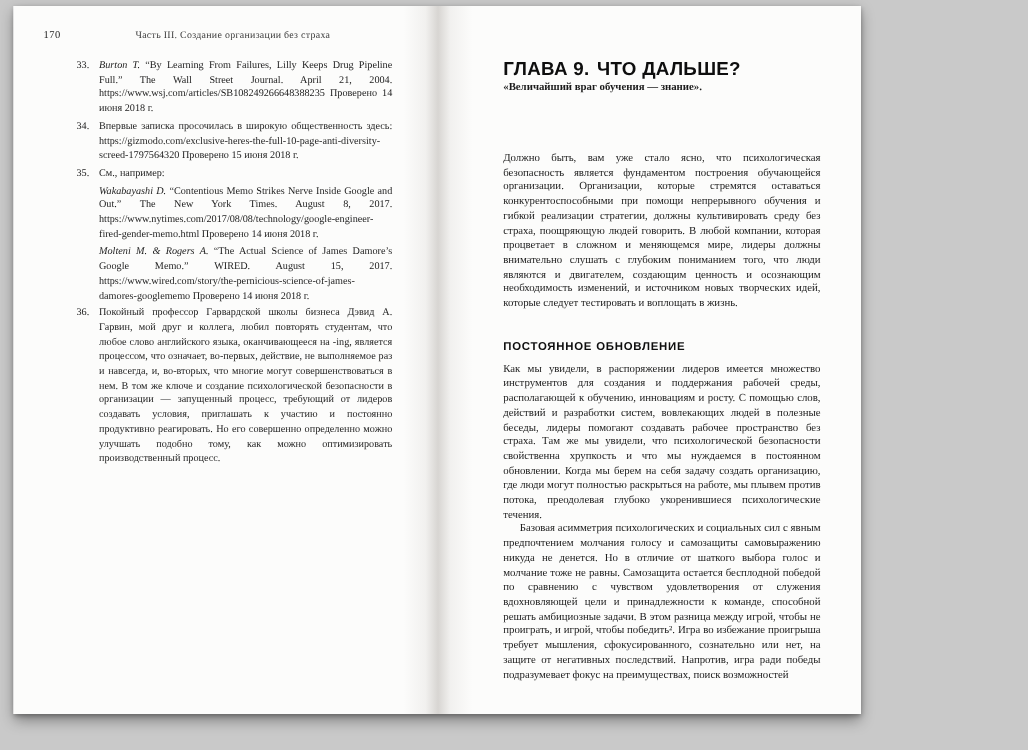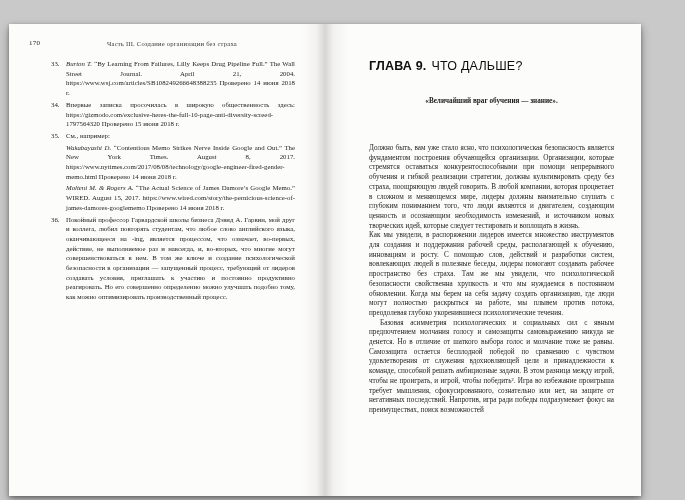--- a/index.html
+++ b/index.html
@@ -5,22 +5,22 @@
   * { margin:0; padding:0; box-sizing:border-box; }
   html,body { width:685px; height:500px; }
   body {
     background:#c9c9c9;
     font-family:"Liberation Serif", serif;
     color:#1b1b1b;
     position:relative;
     overflow:hidden;
   }
   .spread {
-    position:absolute; left:9px; top:24px;
-    width:632px; height:472px;
+    position:absolute; left:9px; top:4px;
+    width:565px; height:472px;
     display:flex;
     background:#fcfcfb;
     box-shadow:0 4px 9px rgba(0,0,0,0.38), 0 1px 3px rgba(0,0,0,0.28);
   }
   .page { position:relative; flex:1 1 50%; background:#fcfcfb; overflow:hidden; }
   .page-left  { padding:14px 30px 14px 42px; }
   .page-right { padding:14px 27px 14px 44px; }
   .gutter {
     position:absolute; top:0; bottom:0; left:50%; width:46px; margin-left:-23px;
     background:linear-gradient(90deg, rgba(0,0,0,0) 0%, rgba(70,58,46,0.06) 32%,
@@ -46,22 +46,22 @@
   .note .ntext { flex:1; overflow-wrap:anywhere; }
   .note .lead { font-style:italic; }
   
   .chapter-head {
     margin-top:21px;
     font-family:"Liberation Sans", sans-serif;
     font-size:12.5px; letter-spacing:0.2px; color:#0e0e0e;
     white-space:nowrap;
   }
   .ch-label { font-weight:700; margin-right:5px; }
-  .ch-title { font-weight:400; }
-  .epigraph { margin-top:23px; text-align:center; font-size:7.2px; line-height:10px; }
+  .ch-title { font-weight:700; }
+  .epigraph { text-align:left; font-size:7.2px; line-height:10px; }
   .ep-quote  { font-weight:700; }
   .ep-author { font-weight:700; font-style:italic; margin-top:2px; }
   .body-p {
     font-size:7.2px; line-height:9.7px; text-align:justify;
     color:#1d1d1d; overflow-wrap:anywhere;
   }
   .p1 { margin-top:38px; }
   .section-head {
     margin-top:18px; margin-bottom:7px;
     font-family:"Liberation Sans", sans-serif;
@@ -110,19 +110,20 @@
     <div class="chapter-head">
       <span class="ch-label">ГЛАВА 9.</span><span class="ch-title">ЧТО ДАЛЬШЕ?</span>
     </div>
 
     <div class="epigraph">
       <div class="ep-quote">«Величайший враг обучения — знание».</div>
     </div>
 
     <p class="body-p p1">Должно быть, вам уже стало ясно, что психологическая безопасность является фундаментом построения обучающейся организации. Организации, которые стремятся оставаться конкурентоспособными при помощи непрерывного обучения и гибкой реализации стратегии, должны культивировать среду без страха, поощряющую людей говорить. В любой компании, которая процветает в сложном и меняющемся мире, лидеры должны внимательно слушать с глубоким пониманием того, что люди являются и двигателем, создающим ценность и осознающим необходимость изменений, и источником новых творческих идей, которые следует тестировать и воплощать в жизнь.</p>
 
+    <h3 class="section-head">ПОСТОЯННОЕ ОБНОВЛЕНИЕ</h3>
 
     <p class="body-p p2">Как мы увидели, в распоряжении лидеров имеется множество инструментов для создания и поддержания рабочей среды, располагающей к обучению, инновациям и росту. С помощью слов, действий и разработки систем, вовлекающих людей в полезные беседы, лидеры помогают создавать рабочее пространство без страха. Там же мы увидели, что психологической безопасности свойственна хрупкость и что мы нуждаемся в постоянном обновлении. Когда мы берем на себя задачу создать организацию, где люди могут полностью раскрыться на работе, мы плывем против потока, преодолевая глубоко укоренившиеся психологические течения.</p>
     <p class="body-p p3">Базовая асимметрия психологических и социальных сил с явным предпочтением молчания голосу и самозащиты самовыражению никуда не денется. Но в отличие от шаткого выбора голос и молчание тоже не равны. Самозащита остается бесплодной победой по сравнению с чувством удовлетворения от служения вдохновляющей цели и принадлежности к команде, способной решать амбициозные задачи. В этом разница между игрой, чтобы не проиграть, и игрой, чтобы победить². Игра во избежание проигрыша требует мышления, сфокусированного, сознательно или нет, на защите от негативных последствий. Напротив, игра ради победы подразумевает фокус на преимуществах, поиск возможностей</p>
   </div>
 
   <div class="gutter"></div>
 </div>
 
 </body></html>

